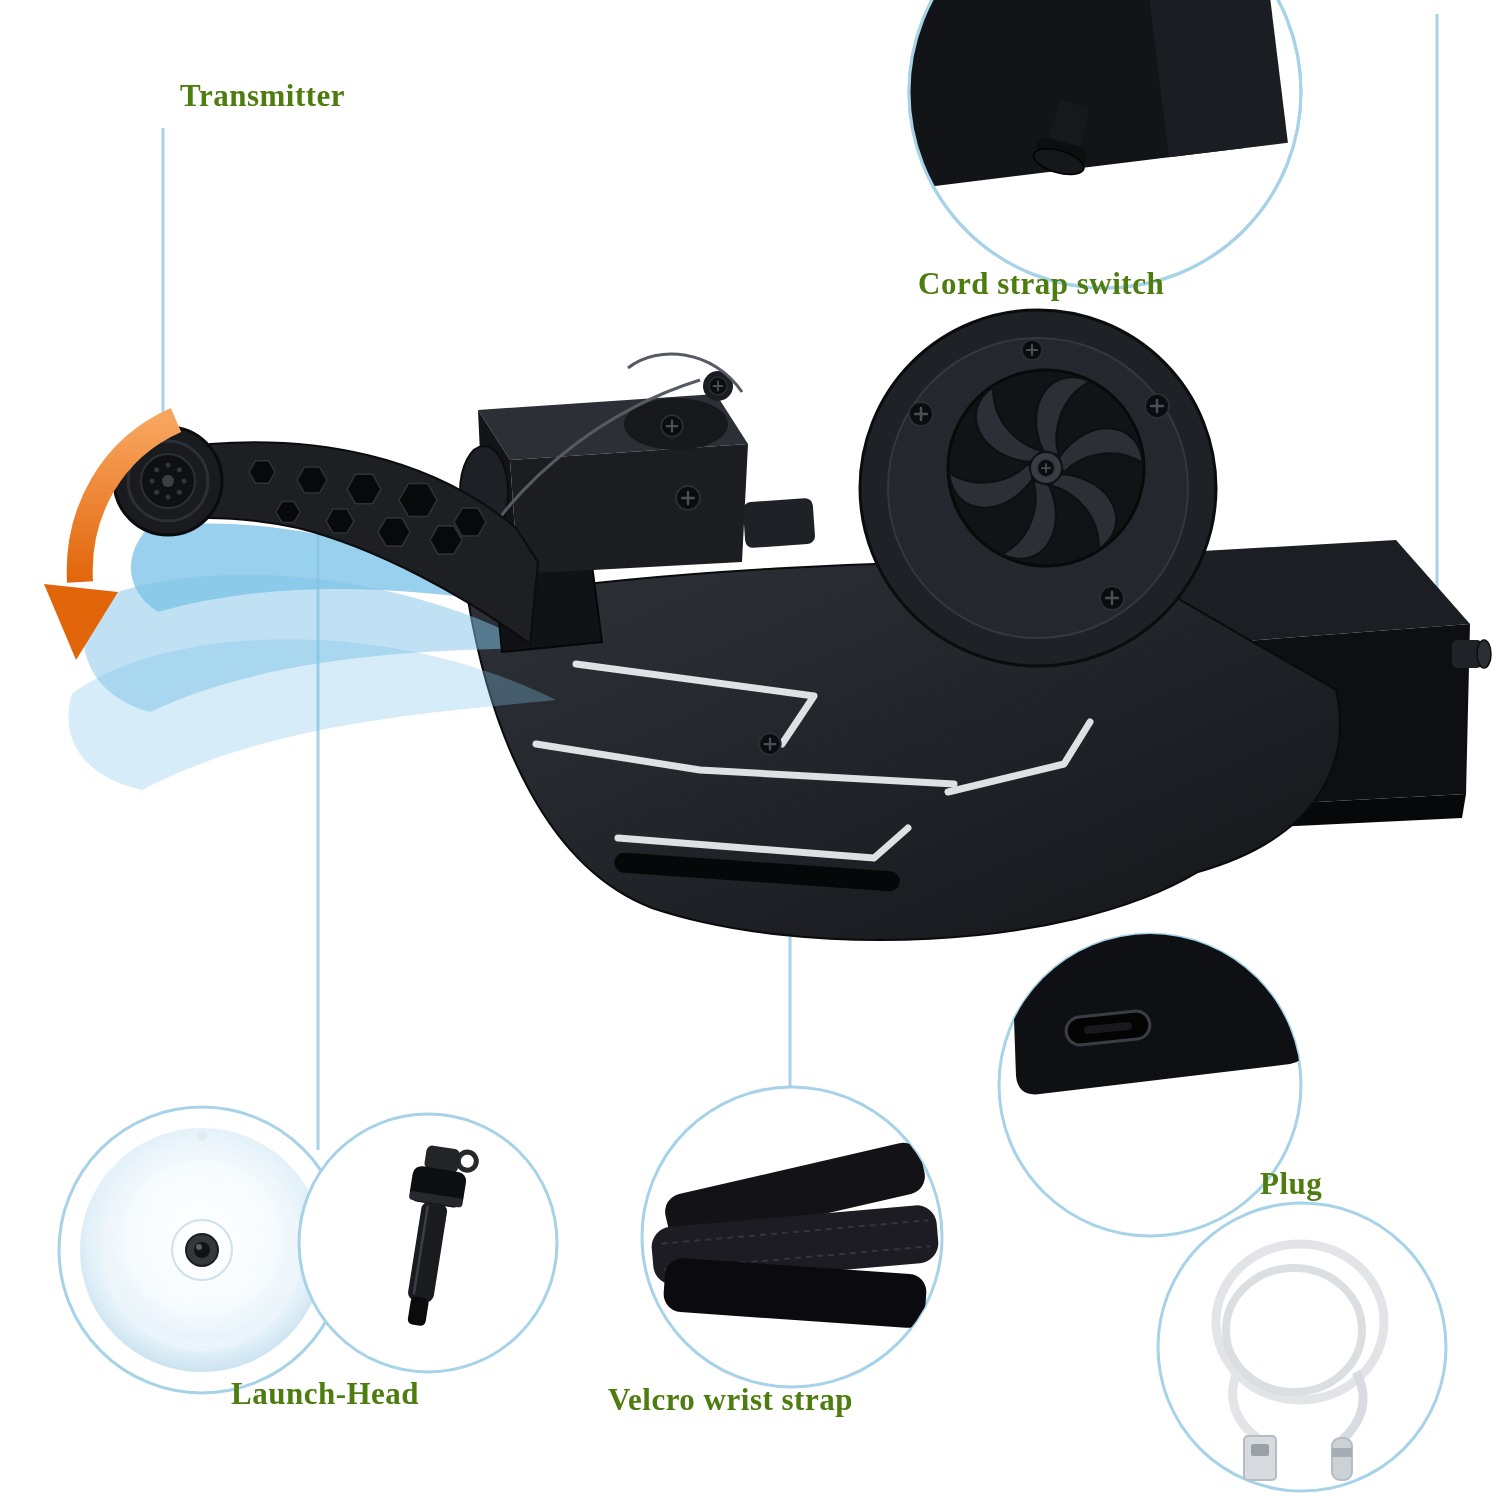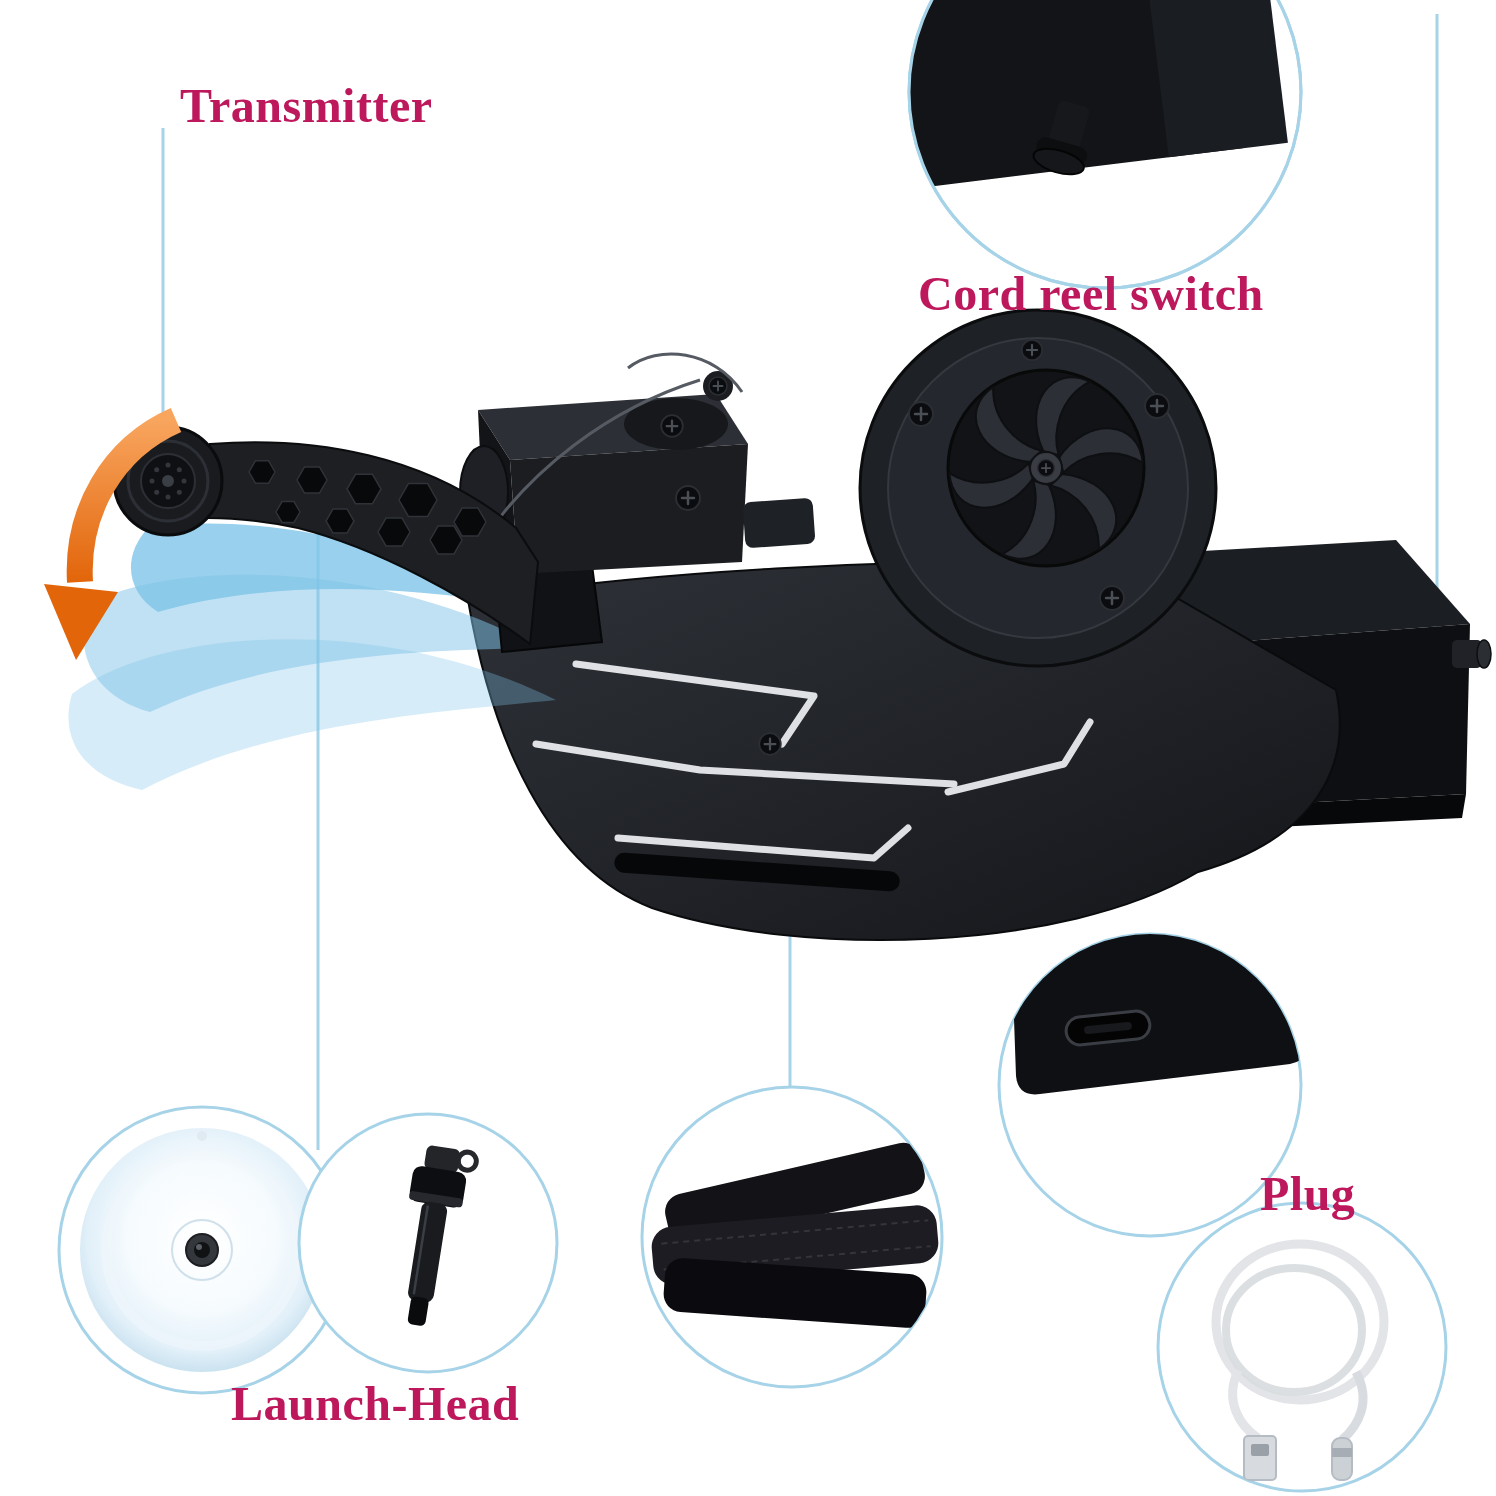--- a/index.html
+++ b/index.html
@@ -2,21 +2,21 @@
 <html><head>
 <meta charset="utf-8">
 <style>
   html,body { margin:0; padding:0; background:#ffffff; }
   .stage {
     position:relative; width:1496px; height:1496px; overflow:hidden;
     background:#ffffff; font-family:"Liberation Serif", serif;
   }
   .scene { position:absolute; left:0; top:0; }
   .label {
-    position:absolute; font-weight:700; font-size:48px; color:#be185d;
+    position:absolute; font-weight:700; font-size:31px; color:#4d7c0f;
     letter-spacing:0.5px; white-space:nowrap;
   }
   #label-transmitter { left:180px; top:78px; }
   #label-cord-reel   { left:918px; top:266px; }
   #label-plug        { left:1224px; top:1166px;margin-left:36px; }
   #label-launch-head { left:192px; top:1376px;margin-left:39px; }
   #label-velcro      { left:608px; top:1382px; }
 </style>
 </head>
 <body>
@@ -255,17 +255,18 @@
       <rect x="402" y="1168" width="54" height="36" rx="9" fill="#0d0e11"></rect>
       <rect x="402" y="1194" width="54" height="9" rx="4" fill="#26282d"></rect>
       <rect x="416" y="1202" width="26" height="100" rx="8" fill="#191b1f"></rect>
       <line x1="422" y1="1206" x2="422" y2="1296" stroke="#3a3e45" stroke-width="2.5"></line>
       <rect x="420" y="1298" width="18" height="28" rx="5" fill="#0a0b0d"></rect>
     </g>
   </g>
 </svg>
 
 <div class="label" id="label-transmitter">Transmitter</div>
-<div class="label" id="label-cord-reel">Cord reel switch</div>
+<div class="label" id="label-cord-reel">Cord strap switch</div>
 <div class="label" id="label-plug">Plug</div>
 <div class="label" id="label-launch-head">Launch-Head</div>
+<div class="label" id="label-velcro">Velcro wrist strap</div>
 
 </div>
 
 </body></html>

